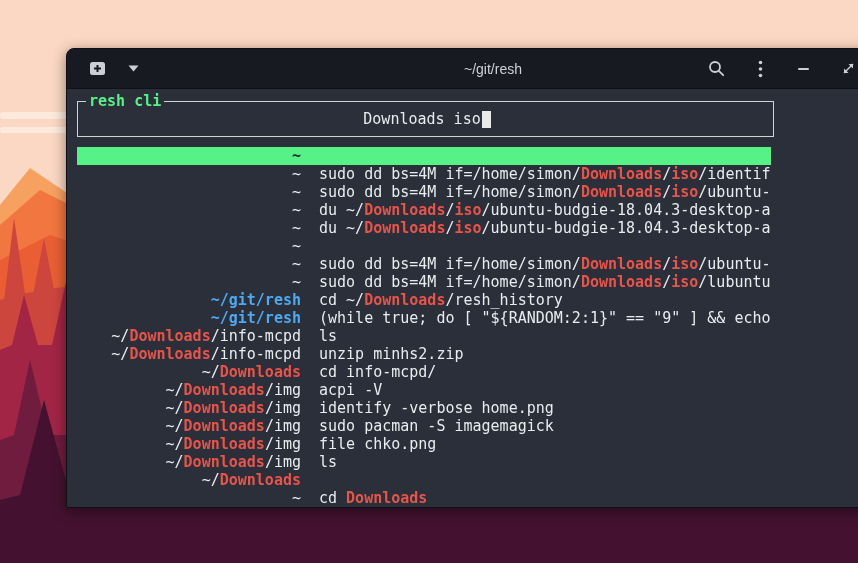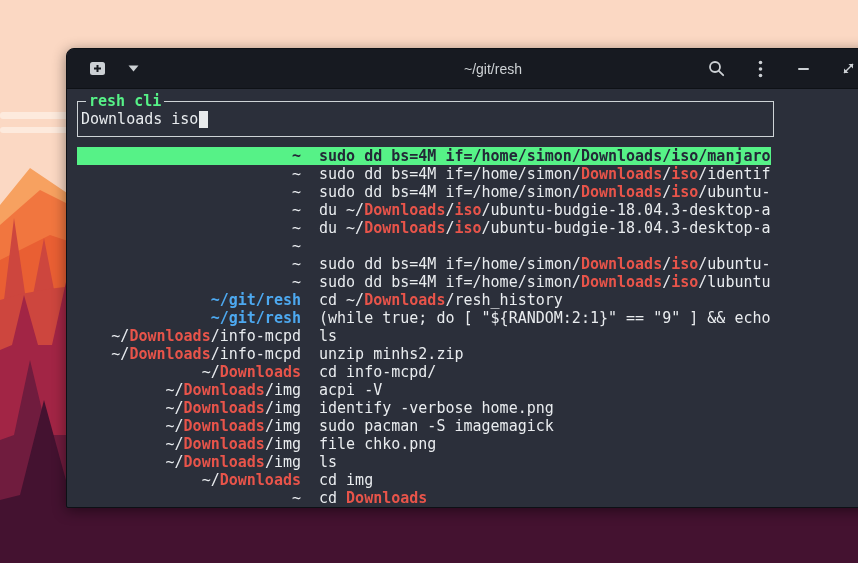--- a/index.html
+++ b/index.html
@@ -26,21 +26,21 @@
     color:#ced2d5;font-size:14px;pointer-events:none;
   }
   .tb-btn{display:flex;align-items:center;justify-content:center;width:20px;height:20px;cursor:default;}
   .close-btn{width:21px;height:21px;border-radius:50%;background:var(--close-button);}
 
   
   .term{position:relative;height:419px;padding:12px 0 0 10px;box-sizing:border-box;font-size:15px;}
   .resh-box{
     position:relative;width:697px;height:36px;box-sizing:border-box;
     border:1px solid var(--box-border);
-    display:flex;align-items:center;padding-left:3px;
+    display:flex;align-items:center;padding-left:3px;justify-content:center;
   }
   .resh-label{
     position:absolute;top:-10px;left:8px;padding:0 3px;
     background:var(--terminal-bg);color:var(--accent-green);
     font-weight:bold;font-size:15px;line-height:18px;
   }
   .query{color:var(--text);white-space:pre;}
   .cursor{display:inline-block;width:9px;height:17px;background:#e8eaec;vertical-align:text-bottom;margin-left:1px;}
 
   .rows{margin-top:10px;}
@@ -136,38 +136,38 @@
     </div>
 
     <div class="term">
       <div class="resh-box">
         <span class="resh-label">resh cli</span>
         <span class="query">Downloads iso</span>
           <span class="cursor"></span>
       </div>
 
       <div class="rows">
-          <div class="row sel"><div class="dir"><span class="c-w">~</span></div><div class="gap"></div><div class="cmd"><span class="c-w">sudo dd bs=4M if=/home/simon/Downloads/iso/manjaro</span></div></div>
+          <div class="row sel"><div class="dir"><span class="c-w">~</span></div><div class="gap"></div></div>
           <div class="row"><div class="dir"><span class="c-w">~</span></div><div class="gap"></div><div class="cmd"><span class="c-w">sudo dd bs=4M if=/home/simon/</span><span class="c-r">Downloads</span><span class="c-w">/</span><span class="c-r">iso</span><span class="c-w">/identify</span></div></div>
           <div class="row"><div class="dir"><span class="c-w">~</span></div><div class="gap"></div><div class="cmd"><span class="c-w">sudo dd bs=4M if=/home/simon/</span><span class="c-r">Downloads</span><span class="c-w">/</span><span class="c-r">iso</span><span class="c-w">/ubuntu-</span></div></div>
           <div class="row"><div class="dir"><span class="c-w">~</span></div><div class="gap"></div><div class="cmd"><span class="c-w">du ~/</span><span class="c-r">Downloads</span><span class="c-w">/</span><span class="c-r">iso</span><span class="c-w">/ubuntu-budgie-18.04.3-desktop-a</span></div></div>
           <div class="row"><div class="dir"><span class="c-w">~</span></div><div class="gap"></div><div class="cmd"><span class="c-w">du ~/</span><span class="c-r">Downloads</span><span class="c-w">/</span><span class="c-r">iso</span><span class="c-w">/ubuntu-budgie-18.04.3-desktop-a</span></div></div>
           <div class="row"><div class="dir"><span class="c-w">~</span></div><div class="gap"></div></div>
           <div class="row"><div class="dir"><span class="c-w">~</span></div><div class="gap"></div><div class="cmd"><span class="c-w">sudo dd bs=4M if=/home/simon/</span><span class="c-r">Downloads</span><span class="c-w">/</span><span class="c-r">iso</span><span class="c-w">/ubuntu-</span></div></div>
           <div class="row"><div class="dir"><span class="c-w">~</span></div><div class="gap"></div><div class="cmd"><span class="c-w">sudo dd bs=4M if=/home/simon/</span><span class="c-r">Downloads</span><span class="c-w">/</span><span class="c-r">iso</span><span class="c-w">/lubuntu</span></div></div>
           <div class="row"><div class="dir"><span class="c-b">~/git/resh</span></div><div class="gap"></div><div class="cmd"><span class="c-w">cd ~/</span><span class="c-r">Downloads</span><span class="c-w">/resh_history</span></div></div>
           <div class="row"><div class="dir"><span class="c-b">~/git/resh</span></div><div class="gap"></div><div class="cmd"><span class="c-w">(while true; do [ "${RANDOM:2:1}" == "9" ] &amp;&amp; echo</span></div></div>
           <div class="row"><div class="dir"><span class="c-w">~/</span><span class="c-r">Downloads</span><span class="c-w">/info-mcpd</span></div><div class="gap"></div><div class="cmd"><span class="c-w">ls</span></div></div>
           <div class="row"><div class="dir"><span class="c-w">~/</span><span class="c-r">Downloads</span><span class="c-w">/info-mcpd</span></div><div class="gap"></div><div class="cmd"><span class="c-w">unzip minhs2.zip</span></div></div>
           <div class="row"><div class="dir"><span class="c-w">~/</span><span class="c-r">Downloads</span></div><div class="gap"></div><div class="cmd"><span class="c-w">cd info-mcpd/</span></div></div>
           <div class="row"><div class="dir"><span class="c-w">~/</span><span class="c-r">Downloads</span><span class="c-w">/img</span></div><div class="gap"></div><div class="cmd"><span class="c-w">acpi -V</span></div></div>
           <div class="row"><div class="dir"><span class="c-w">~/</span><span class="c-r">Downloads</span><span class="c-w">/img</span></div><div class="gap"></div><div class="cmd"><span class="c-w">identify -verbose home.png</span></div></div>
           <div class="row"><div class="dir"><span class="c-w">~/</span><span class="c-r">Downloads</span><span class="c-w">/img</span></div><div class="gap"></div><div class="cmd"><span class="c-w">sudo pacman -S imagemagick</span></div></div>
           <div class="row"><div class="dir"><span class="c-w">~/</span><span class="c-r">Downloads</span><span class="c-w">/img</span></div><div class="gap"></div><div class="cmd"><span class="c-w">file chko.png</span></div></div>
           <div class="row"><div class="dir"><span class="c-w">~/</span><span class="c-r">Downloads</span><span class="c-w">/img</span></div><div class="gap"></div><div class="cmd"><span class="c-w">ls</span></div></div>
-          <div class="row"><div class="dir"><span class="c-w">~/</span><span class="c-r">Downloads</span></div><div class="gap"></div><div class="cmd"><span class="c-w">cd img</span></div></div>
+          <div class="row"><div class="dir"><span class="c-w">~/</span><span class="c-r">Downloads</span></div><div class="gap"></div></div>
           <div class="row"><div class="dir"><span class="c-w">~</span></div><div class="gap"></div><div class="cmd"><span class="c-w">cd </span><span class="c-r">Downloads</span></div></div>
         </div>
 
       <div class="scrollbar"></div>
     </div>
   </div>
 </div>
 
 </body></html>

